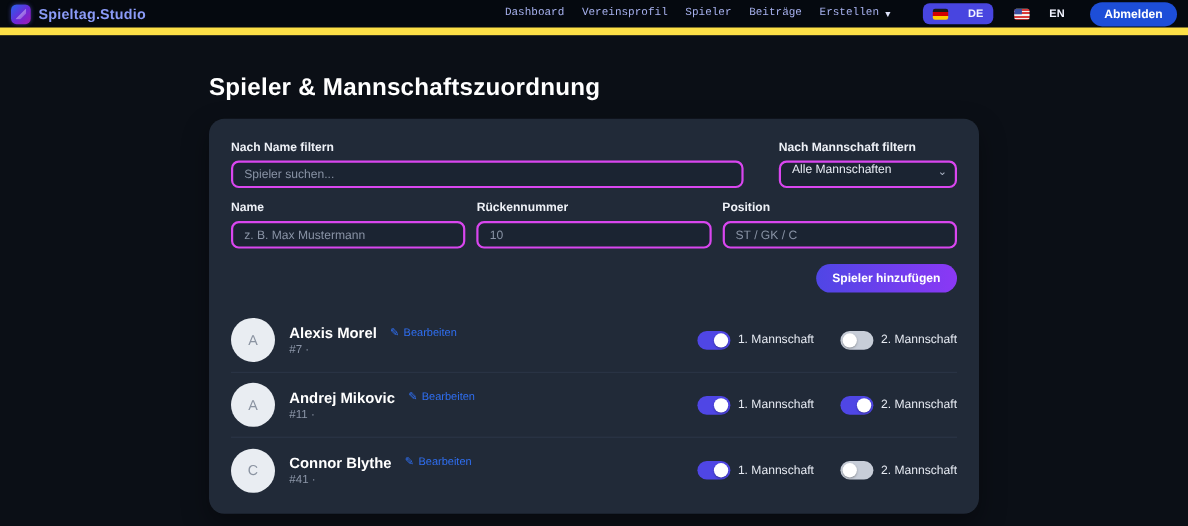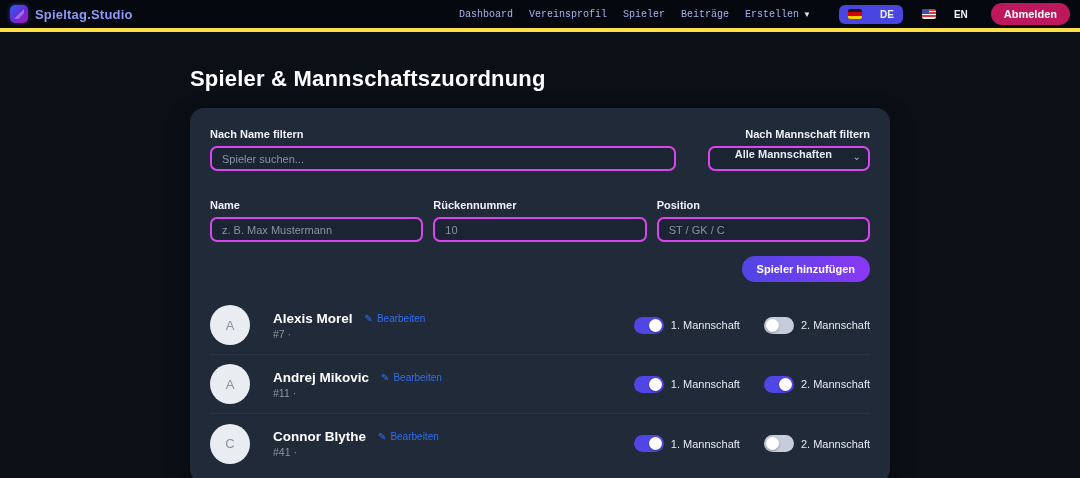--- a/index.html
+++ b/index.html
@@ -6,21 +6,21 @@
   html,body { width:1080px; height:478px; overflow:hidden; }
   body {
     background:#0b0f16;
     font-family:"Liberation Sans","DejaVu Sans",sans-serif;
     color:#e7ebf3;
   }
 
   
   .navbar {
     height:32px; background:#05090f;
-    border-bottom:4px solid #fde047;
+    border-bottom:7px solid #fde047;
     display:flex; align-items:center; justify-content:space-between;
     padding:0 10px 0 10px;
   }
   .brand { display:flex; align-items:center; gap:7px; cursor:pointer; }
   .brand-logo {
     width:18px; height:18px; border-radius:5px;
     background:linear-gradient(135deg,#2563eb 0%,#6d28d9 55%,#a21caf 100%);
     position:relative; box-shadow:0 0 4px rgba(99,102,241,.5);
   }
   .brand-logo::after{
@@ -43,21 +43,21 @@
     font-size:10px; font-weight:bold; color:#f2f4ff;
     padding:4px 9px; border-radius:6px; border:none; background:transparent; cursor:pointer;
   }
   .lang-btn.active { background:#4845e0; }
   .flag { width:14px; height:10px; border-radius:2px; display:inline-block; position:relative; overflow:hidden; }
   .flag-de { background:linear-gradient(180deg,#1a1a1a 0 33%,#d40000 33% 66%,#ffce00 66% 100%); }
   .flag-us { background:repeating-linear-gradient(180deg,#d93a3a 0 1.6px,#f4f0f0 1.6px 3.2px); }
   .flag-us::before { content:""; position:absolute; left:0; top:0; width:7px; height:5px; background:#3c4fa0; }
 
   .logout-btn {
-    background:#be185d; color:#ffffff; font-size:11px; font-weight:bold;
+    background:#1d4ed8; color:#ffffff; font-size:11px; font-weight:bold;
     border:none; border-radius:999px; padding:5px 13px; cursor:pointer;
   }
 
   
   .page-wrap { width:700px; margin:0 auto; }
   .page-title { font-size:22px; font-weight:bold; color:#ffffff; margin-top:34px; letter-spacing:.2px; }
 
   .card {
     margin-top:16px; background:#212a38; border-radius:14px;
     padding:20px 20px 10px 20px;
@@ -66,25 +66,25 @@
   .card-title { font-size:17px; font-weight:bold; color:#ffffff; margin-bottom:16px; }
 
   .field-label { display:block; font-size:11px; font-weight:bold; color:#eef1f7; margin-bottom:6px; }
   .text-input, .select-input {
     width:100%; height:25px; background:#1b2432; border:2px solid #d946ef;
     border-radius:7px; color:#e7ebf3; font-size:11px; padding:0 10px;
     font-family:"Liberation Sans","DejaVu Sans",sans-serif; outline:none;
   }
   .text-input::placeholder { color:#8993a5; }
 
-  .filters-row { display:flex; gap:32px; margin-bottom:28px; }
+  .filters-row { display:flex; gap:32px; margin-bottom:12px; }
   .filter-name { flex:1; }
-  .filter-team { width:162px;text-align:right; }
+  .filter-team { width:162px; }
   .select-wrap { position:relative; }
-  .select-input { appearance:none; -webkit-appearance:none; font-weight:bold; cursor:pointer; padding-right:36px; }
+  .select-input { appearance:none; -webkit-appearance:none; font-weight:normal; cursor:pointer; padding-right:36px; }
   .select-caret {
     position:absolute; right:9px; top:5px; font-size:10px; color:#aeb7c8; pointer-events:none;
   }
 
   .form-row { display:flex; gap:10px; }
   .form-row > div { flex:1; }
 
   .btn-row { display:flex; justify-content:flex-end; margin-top:14px; }
   .primary-btn {
     background:linear-gradient(90deg,#4f46e5 0%,#8b38f5 100%);
@@ -97,21 +97,21 @@
   .player-row {
     display:flex; align-items:center; height:59px;
     border-bottom:1px solid #2b3546;
   }
   .player-row:last-child { border-bottom:none; }
   .avatar {
     width:40px; height:40px; border-radius:50%; background:#e9edf2;
     color:#8a93a1; font-size:13px; display:flex; align-items:center; justify-content:center;
     flex:0 0 40px;
   }
-  .player-info { margin-left:23px; }
+  .player-info { margin-left:13px; }
   .player-top { display:flex; align-items:center; gap:12px; }
   .player-name { font-size:13.5px; font-weight:bold; color:#ffffff; }
   .edit-link { font-size:10px; color:#2f6ef0; text-decoration:none; cursor:pointer; display:flex; align-items:center; gap:4px; }
   .pencil { font-size:10px; }
   .player-meta { font-size:10.5px; color:#8c96a8; margin-top:2px; }
 
   .team-toggles { margin-left:auto; display:flex; align-items:center; gap:24px; }
   .toggle-group { display:flex; align-items:center; gap:7px; cursor:pointer; }
   .toggle {
     width:30px; height:17px; border-radius:999px; background:#c7cdd8; position:relative;

